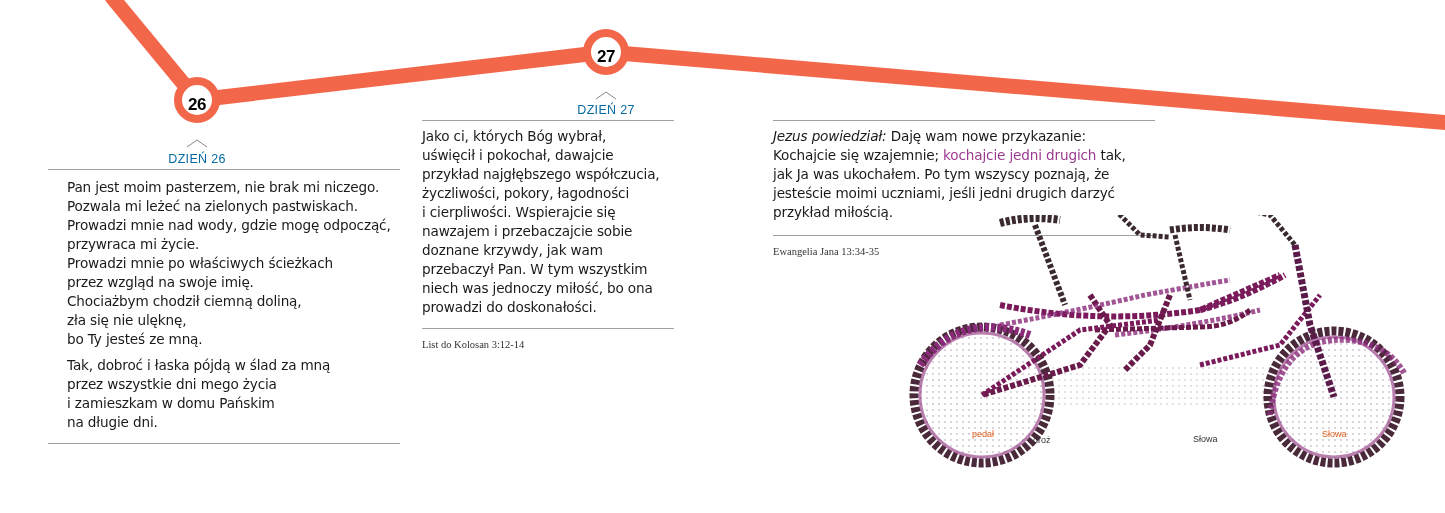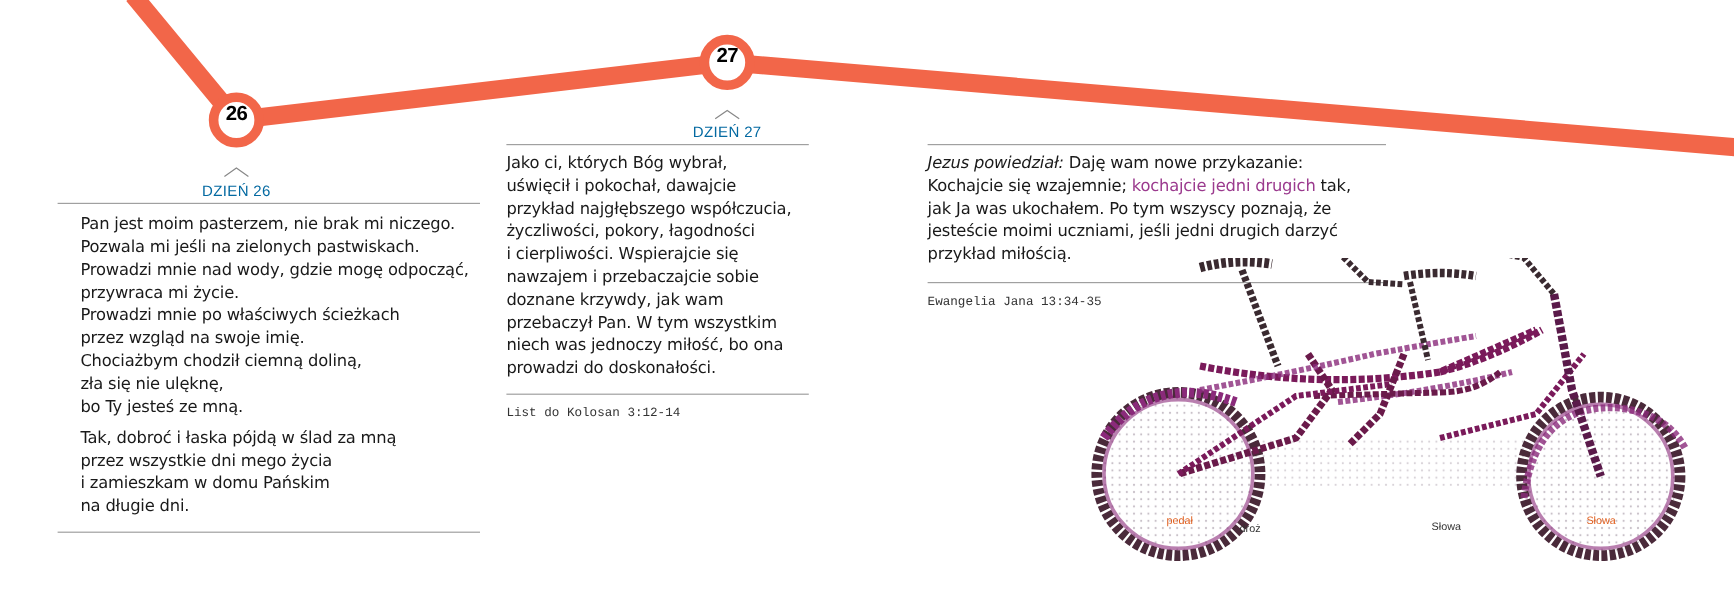--- a/index.html
+++ b/index.html
@@ -1,32 +1,32 @@
 <!DOCTYPE html>
 <html><head>
   <meta charset="utf-8">
   <style>
     html, body { margin:0; padding:0; background:#ffffff; }
     body { width:1445px; height:513px; position:relative; overflow:hidden;
            font-family:"DejaVu Sans", "Liberation Sans", sans-serif; color:#1a1a1a; }
     .timeline { position:absolute; left:0; top:0; width:1445px; height:513px; pointer-events:none; }
     .day-badge { position:absolute; width:30px; height:30px; border-radius:50%;
                  background:#ffffff; border:8px solid #F26649;
-                 display:flex; align-items:flex-start; justify-content:center;
+                 display:flex; align-items:flex-end; justify-content:center;
                  font-family:"Liberation Sans", sans-serif; font-weight:bold; font-size:17px; color:#000;
                  letter-spacing:-0.5px; }
     .day-label { position:absolute; font-family:"Liberation Sans", sans-serif; font-size:12.5px;
                  color:#0369a1; text-align:center; width:120px; letter-spacing:0.3px; }
     .caret { position:absolute; width:22px; height:10px; }
     .col { position:absolute; }
     .rule { border-top:1.5px solid #a0a0a0; }
     .verse { font-family:"DejaVu Sans", sans-serif; font-size:13.6px; line-height:19px;
              color:#1a1a1a; letter-spacing:-0.15px; }
     .verse p { margin:0; }
-    .ref { font-family:Liberation Mono, monospace; font-size:10.5px; color:#333; }
+    .ref { font-family:Liberation Serif, serif; font-size:10.5px; color:#333; }
     .hl { color:#9b3a8e; }
     .bike { position:absolute; left:900px; top:215px; width:545px; height:270px; }
   </style>
 </head>
 <body>
 
 <svg class="timeline" viewBox="0 0 1445 513">
   <polyline id="tl" fill="none" stroke="#F26649" stroke-width="15" stroke-linejoin="round" points="111,-4 197,100 606,52 1450,123"></polyline>
 </svg>
 
@@ -44,21 +44,21 @@
 <svg class="caret" style="left:595px; top:90px;" viewBox="0 0 22 10">
   <polyline points="1,9 11,2 21,9" fill="none" stroke="#888" stroke-width="1"></polyline>
 </svg>
 <div class="day-label" style="left:546px; top:103px;">DZIEŃ 27</div>
 
 <div class="col" style="left:48px; top:169px; width:352px;">
   <div class="rule" style="width:352px; margin-left:0;"></div>
   <div class="verse" style="margin-top:8px;margin-left:19px;">
     <p>
       <span>Pan jest moim pasterzem, nie brak mi niczego.</span><br>
-      <span>Pozwala mi jeśli na zielonych pastwiskach.</span><br>
+      <span>Pozwala mi leżeć na zielonych pastwiskach.</span><br>
       <span>Prowadzi mnie nad wody, gdzie mogę odpocząć,</span><br>
       <span>przywraca mi życie.</span><br>
       <span>Prowadzi mnie po właściwych ścieżkach</span><br>
       <span>przez wzgląd na swoje imię.</span><br>
       <span>Chociażbym chodził ciemną doliną,</span><br>
       <span>zła się nie ulęknę,</span><br>
       <span>bo Ty jesteś ze mną.</span>
     </p>
     <p style="margin-top:7px;">
       <span>Tak, dobroć i łaska pójdą w ślad za mną</span><br>

